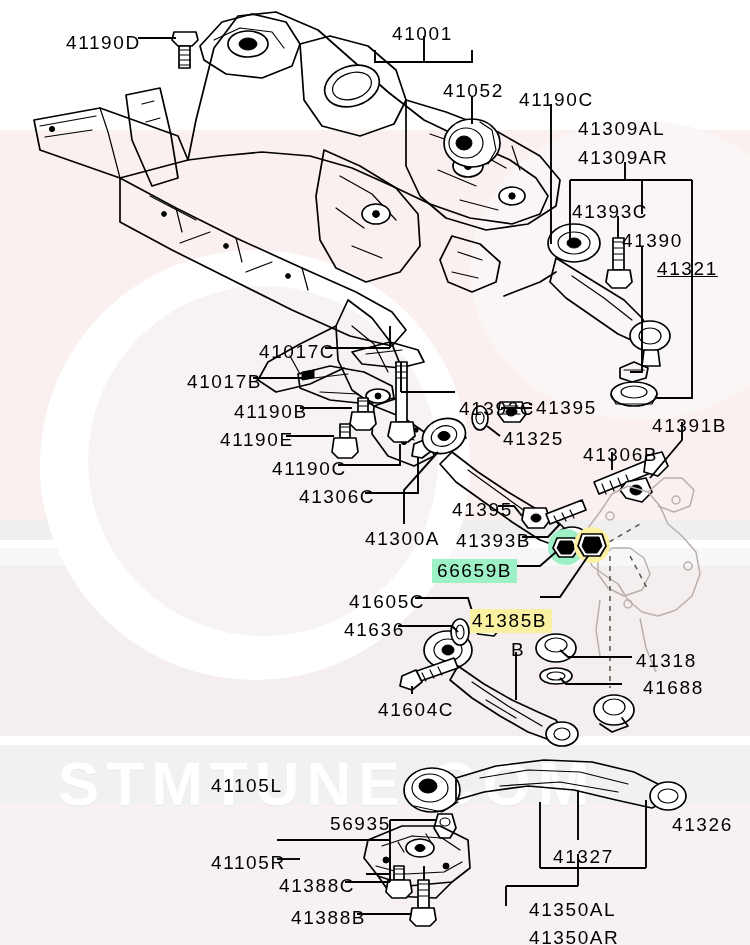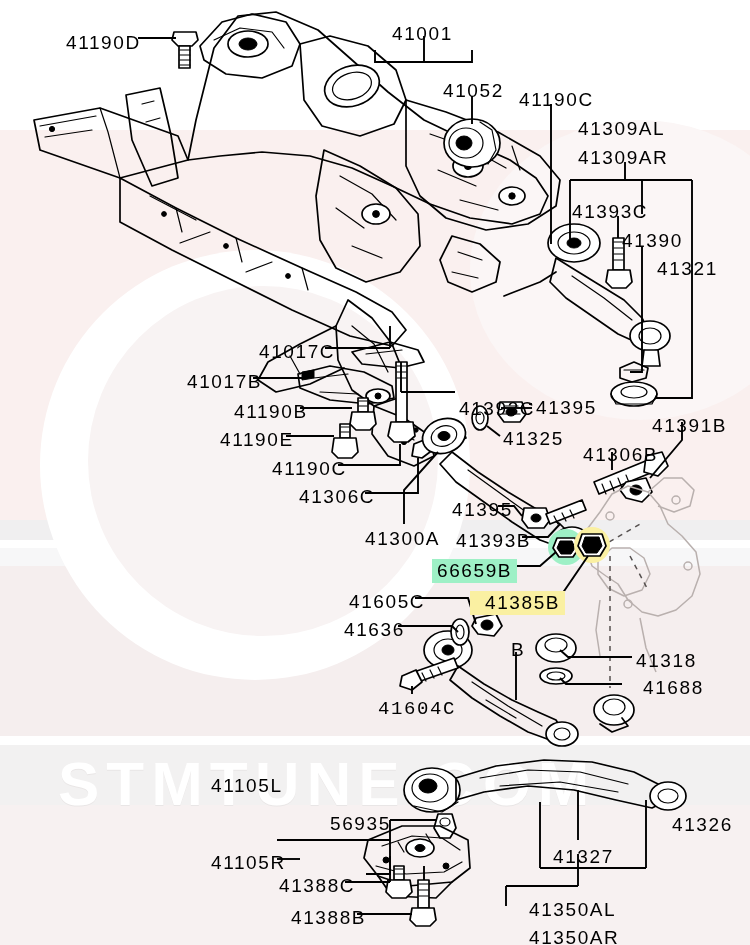--- a/index.html
+++ b/index.html
@@ -63,21 +63,22 @@
     color: #000000;
     white-space: nowrap;
     line-height: 1;
   }
   .lbl.hl-green {
     background: #9ef0c6;
     padding: 2px 5px 3px 5px;
   }
   .lbl.hl-yellow {
     background: #faf0a2;
-    padding: 2px 5px 3px 15px;
+    padding: 2px 5px 3px 2px;
+    margin-top: 18px;
   }
   .lbl.letter { font-size: 19px; letter-spacing: 0; }
 </style>
 </head>
 <body>
 
 <div id="page">
 
   <div class="bg-layer">
     <div class="band band-a"></div>
@@ -509,21 +510,21 @@
 
   <div id="label-layer">
       <div class="lbl" style="left: 66px; top: 33px;">41190D</div>
       <div class="lbl" style="left: 392px; top: 24px;">41001</div>
       <div class="lbl" style="left: 443px; top: 81px;">41052</div>
       <div class="lbl" style="left: 519px; top: 90px;">41190C</div>
       <div class="lbl" style="left: 578px; top: 119px;">41309AL</div>
       <div class="lbl" style="left: 578px; top: 148px;">41309AR</div>
       <div class="lbl" style="left: 572px; top: 202px;">41393C</div>
       <div class="lbl" style="left: 622px; top: 231px;">41390</div>
-      <div class="lbl" style="left: 657px; top: 259px;">41321</div>
+      <div class="lbl" style="left: 657px; top: 259px; text-decoration: underline;">41321</div>
       <div class="lbl" style="left: 259px; top: 342px;">41017C</div>
       <div class="lbl" style="left: 187px; top: 372px;">41017B</div>
       <div class="lbl" style="left: 459px; top: 399px;">41393C</div>
       <div class="lbl" style="left: 234px; top: 402px;">41190B</div>
       <div class="lbl" style="left: 536px; top: 398px;">41395</div>
       <div class="lbl" style="left: 220px; top: 430px;">41190E</div>
       <div class="lbl" style="left: 503px; top: 429px;">41325</div>
       <div class="lbl" style="left: 652px; top: 416px;">41391B</div>
       <div class="lbl" style="left: 272px; top: 459px;">41190C</div>
       <div class="lbl" style="left: 583px; top: 445px;">41306B</div>
@@ -531,21 +532,21 @@
       <div class="lbl" style="left: 452px; top: 500px;">41395</div>
       <div class="lbl" style="left: 365px; top: 529px;">41300A</div>
       <div class="lbl" style="left: 456px; top: 531px;">41393B</div>
       <div class="lbl hl-green" style="left: 432px; top: 559px;">66659B</div>
       <div class="lbl" style="left: 349px; top: 592px;">41605C</div>
       <div class="lbl hl-yellow" style="left: 470px; top: 591px;">41385B</div>
       <div class="lbl" style="left: 344px; top: 620px;">41636</div>
       <div class="lbl letter" style="left: 511px; top: 640px;">B</div>
       <div class="lbl" style="left: 636px; top: 651px;">41318</div>
       <div class="lbl" style="left: 626px; top: 678px; margin-left: 17px;">41688</div>
-      <div class="lbl" style="left: 378px; top: 700px; font-family: Liberation Mono, monospace;">41604C</div>
+      <div class="lbl" style="left: 378px; top: 700px;">41604C</div>
       <div class="lbl" style="left: 330px; top: 814px;">56935</div>
       <div class="lbl" style="left: 672px; top: 815px;">41326</div>
       <div class="lbl" style="left: 211px; top: 776px;">41105L</div>
       <div class="lbl" style="left: 211px; top: 853px;">41105R</div>
       <div class="lbl" style="left: 553px; top: 847px;">41327</div>
       <div class="lbl" style="left: 279px; top: 876px; text-align: right;">41388C</div>
       <div class="lbl" style="left: 529px; top: 900px;">41350AL</div>
       <div class="lbl" style="left: 291px; top: 908px;">41388B</div>
       <div class="lbl" style="left: 529px; top: 928px;">41350AR</div>
     </div>

